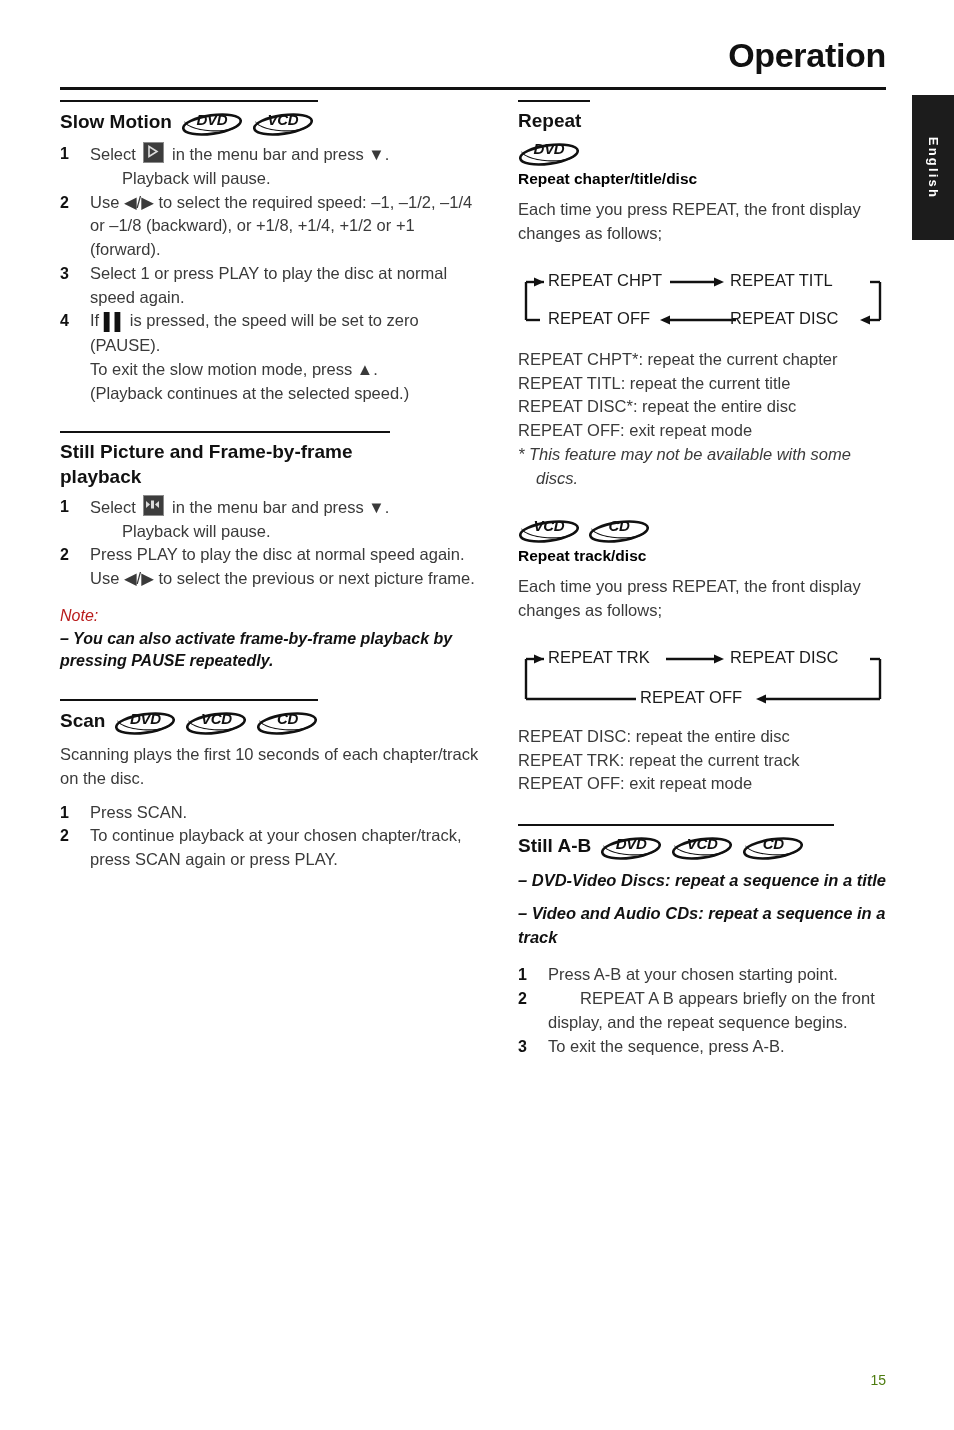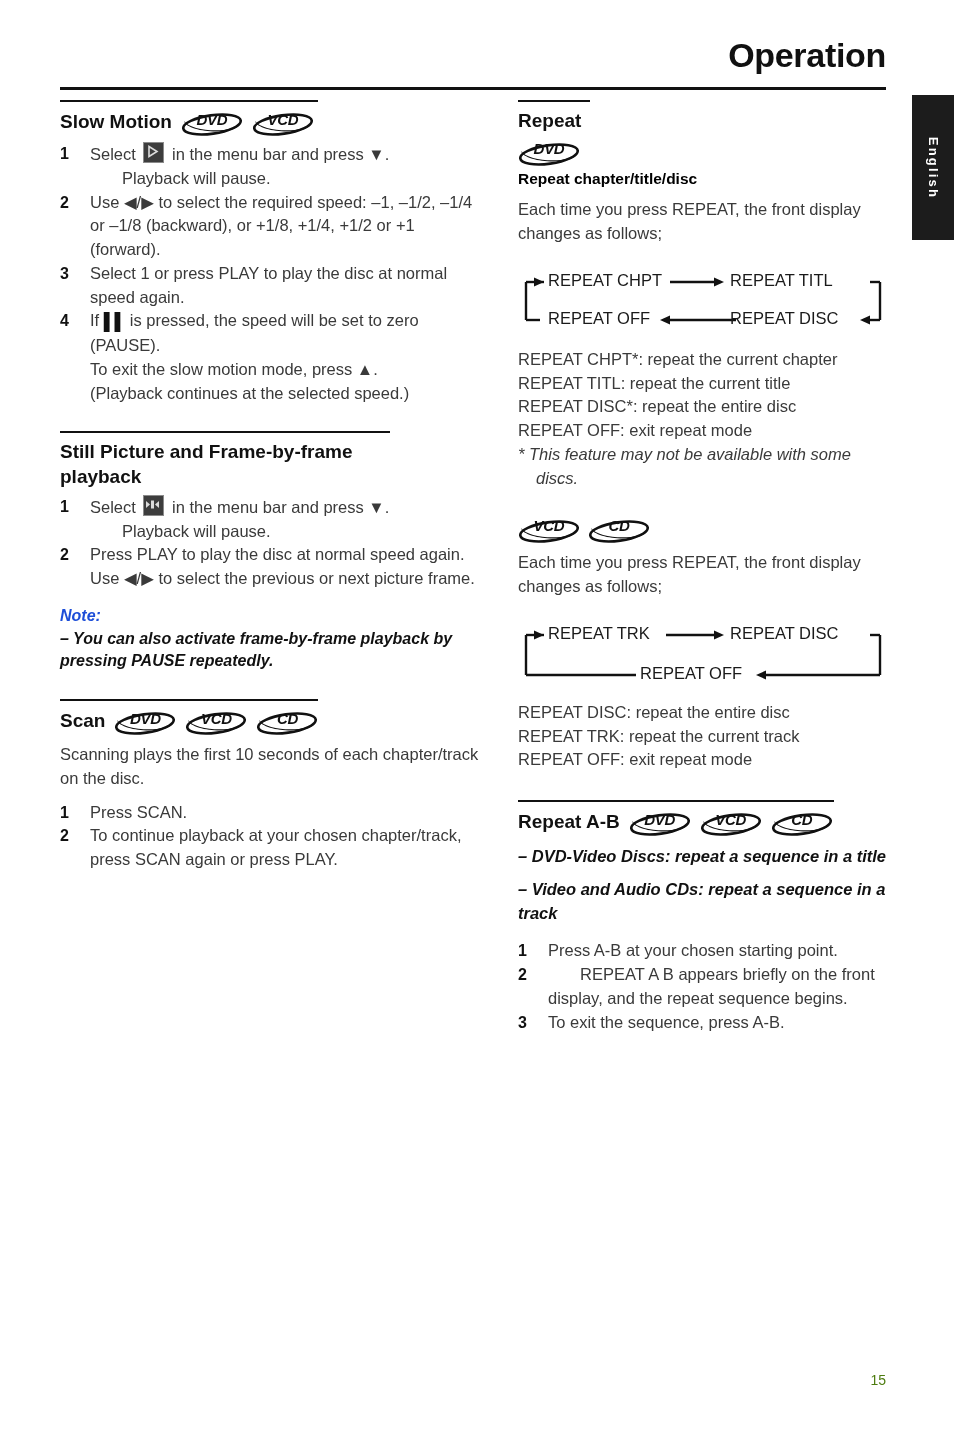--- a/index.html
+++ b/index.html
@@ -91,21 +91,21 @@
   }
   .indent { display:block; padding-left:32px; }
   p.body {
     margin:8px 0 10px 0; font-size:16.5px; line-height:1.44;
   }
   .note {
     font-style:italic; font-size:16px; line-height:1.42;
     margin:14px 0 0 0;
   }
   .note b { font-weight:bold; color:#111; }
-  .note .lead { display:block; font-weight:bold; color:#1d4ed8; }
+  .note .lead { display:block; font-weight:normal; color:#b91c1c; }
   .ab-bullet {
     font-style:italic; font-weight:bold; color:#111;
     font-size:16.5px; line-height:1.44; margin:9px 0 0 0;
   }
 
   
   .keybtn {
     display:inline-block; vertical-align:-3px;
     width:19px; height:19px; margin:0 3px;
     background:#3d3d3d; border:1px solid #8a8a8a;
@@ -315,20 +315,21 @@
         <span class="lbl">VCD</span>
       </span>
       <span class="badge solo">
         <svg class="disc" viewBox="0 0 62 27" xmlns="http://www.w3.org/2000/svg">
           <ellipse cx="31" cy="15.5" rx="29" ry="9.2" transform="rotate(-8 31 15.5)" fill="none" stroke="#111" stroke-width="2.6"></ellipse>
           <path d="M3 12 C6 24, 56 27, 60 14 C52 25, 10 23, 3 12 Z" fill="#111"></path>
         </svg>
         <span class="lbl">CD</span>
       </span>
     </div>
+    <h3 class="sub-title">Repeat track/disc</h3>
     <p class="body">Each time you press REPEAT, the front display changes as follows;</p>
 
     <div class="flow" style="height:66px">
       <svg width="370" height="66" xmlns="http://www.w3.org/2000/svg">
         <g stroke="#111" stroke-width="2.4" fill="none">
           <path d="M8 56 L8 16"></path>
           <path d="M8 56 L118 56"></path>
           <path d="M8 16 L26 16"></path>
           <path d="M352 16 L362 16"></path>
           <path d="M362 16 L362 56"></path>
@@ -345,21 +346,21 @@
     </div>
 
     <div class="defs">
       <div>REPEAT DISC: repeat the entire disc</div>
       <div>REPEAT TRK: repeat the current track</div>
       <div>REPEAT OFF: exit repeat mode</div>
     </div>
 
     <div class="sec-rule w-ab" style="margin-top:28px"></div>
     <h2 class="sec-title">
-      <span>Repeat A-B</span>
+      <span>Still A-B</span>
       <span class="badge">
         <svg class="disc" viewBox="0 0 62 27" xmlns="http://www.w3.org/2000/svg">
           <ellipse cx="31" cy="15.5" rx="29" ry="9.2" transform="rotate(-8 31 15.5)" fill="none" stroke="#111" stroke-width="2.6"></ellipse>
           <path d="M3 12 C6 24, 56 27, 60 14 C52 25, 10 23, 3 12 Z" fill="#111"></path>
         </svg>
         <span class="lbl">DVD</span>
       </span>
       <span class="badge">
         <svg class="disc" viewBox="0 0 62 27" xmlns="http://www.w3.org/2000/svg">
           <ellipse cx="31" cy="15.5" rx="29" ry="9.2" transform="rotate(-8 31 15.5)" fill="none" stroke="#111" stroke-width="2.6"></ellipse>

